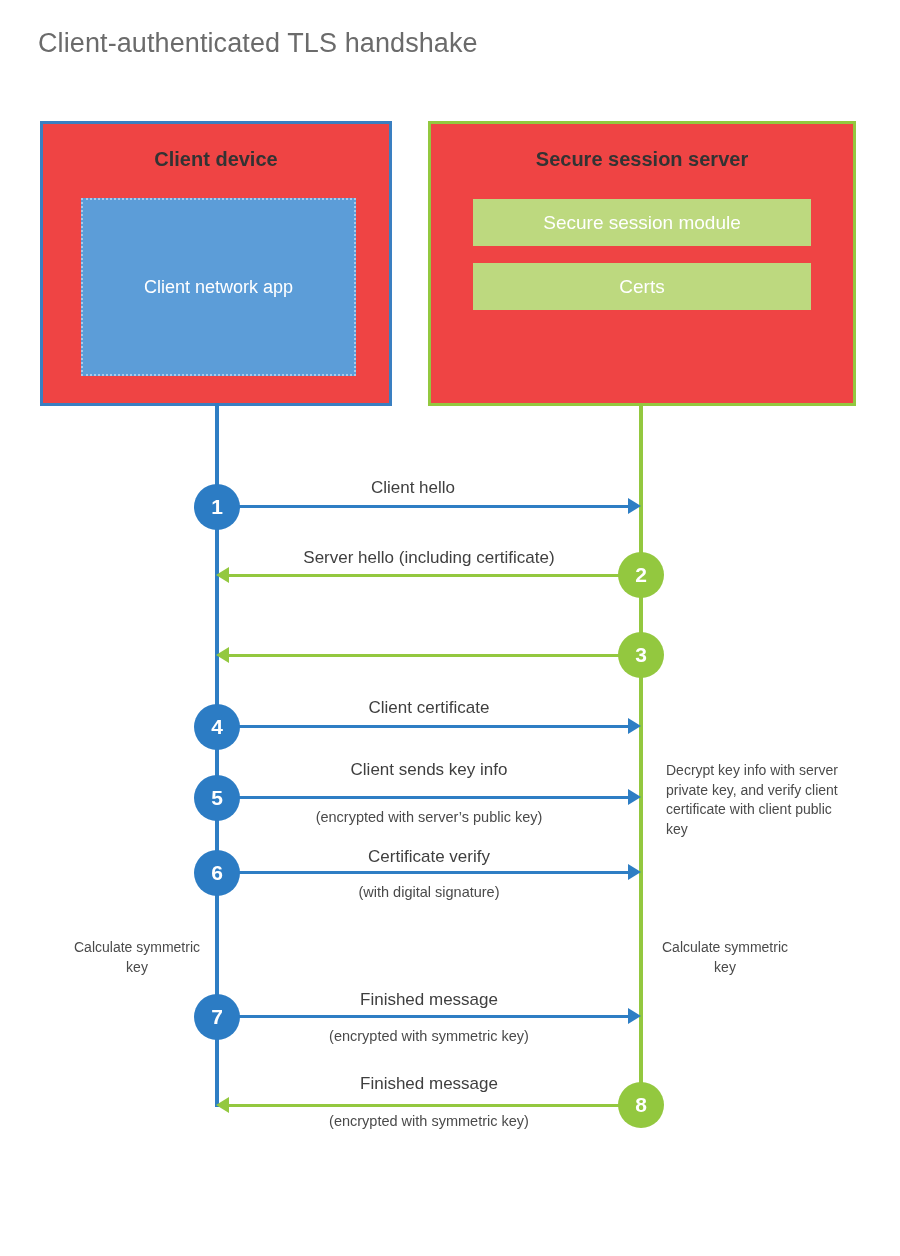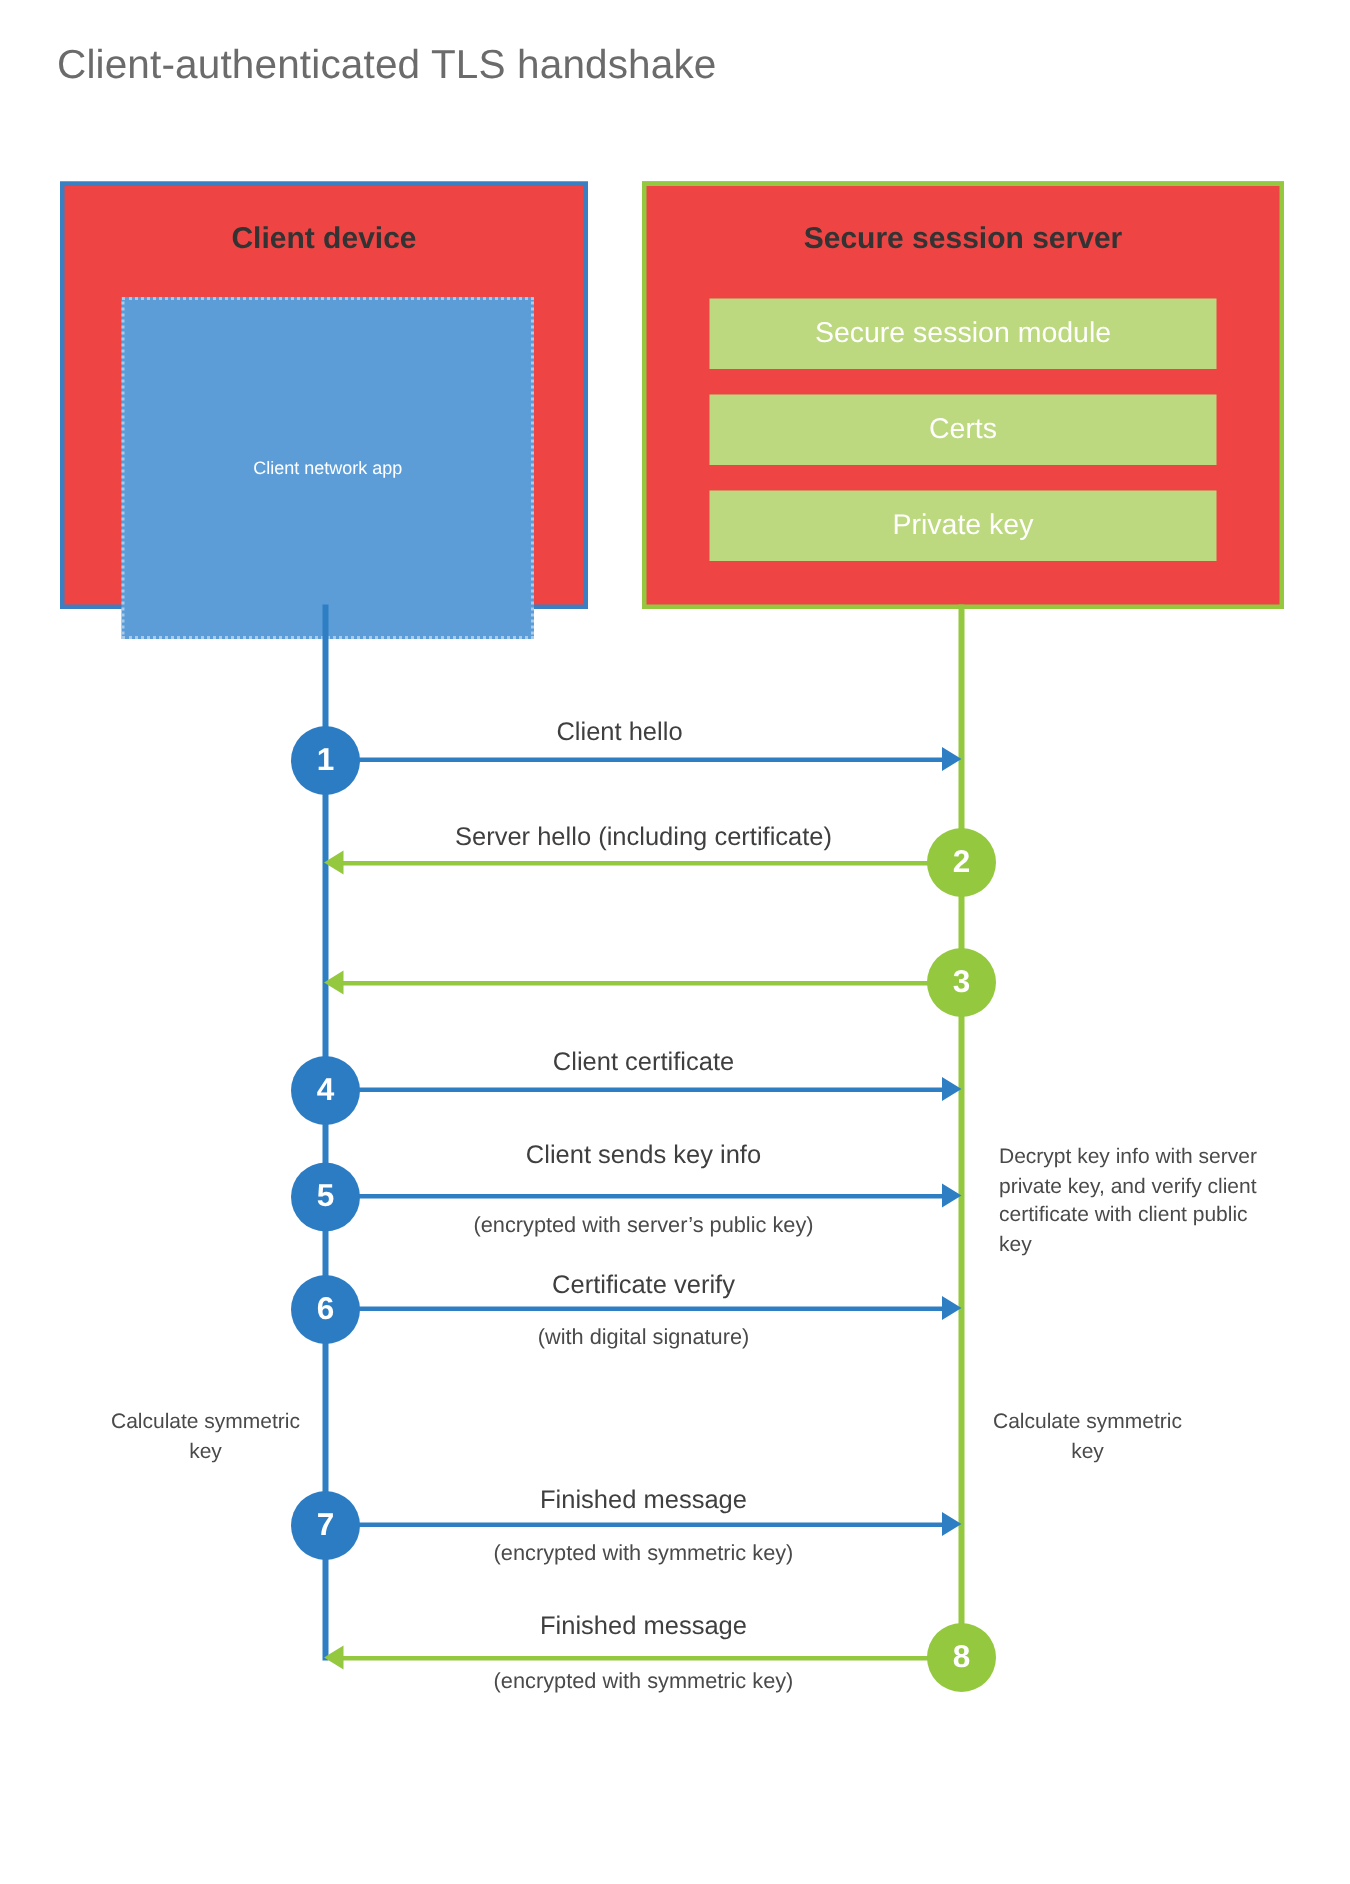--- a/index.html
+++ b/index.html
@@ -63,26 +63,26 @@
     font-weight: bold;
     color: #333333;
   }
 
   
   .client-app {
     position: absolute;
     left: 38px;
     top: 74px;
     width: 275px;
-    height: 228px;
+    height: 178px;
     background: #5c9dd8;
     border: 2px dotted #a8cbeb;
     box-sizing: border-box;
     color: #ffffff;
-    font-size: 12px;
+    font-size: 18px;
     line-height: 1.35;
     display: flex;
     align-items: center;
     justify-content: center;
     text-align: right;
   }
 
   
   .server-bar {
     position: absolute;
@@ -194,21 +194,20 @@
 
   <div class="party-box client">
     <div class="party-title">Client device</div>
     <div class="client-app">Client network app</div>
   </div>
 
   <div class="party-box server">
     <div class="party-title">Secure session server</div>
     <div class="server-bar b1">Certs</div>
     <div class="server-bar b0">Secure session module</div>
-    <div class="server-bar b2">Private key</div>
   </div>
 
   <div class="lifeline client-line"></div>
   <div class="lifeline server-line"></div>
 
   <div class="msg-label" style="left:201px; top:478px; width:424px;">Client hello</div>
   <div class="msg-line blue" style="left:217px; top:505px; width:412px;"></div>
   <div class="arrow-head right blue" style="left:628px; top:498px;"></div>
   <div class="step-circle blue" style="left:194px; top:484px;">1</div>
 

